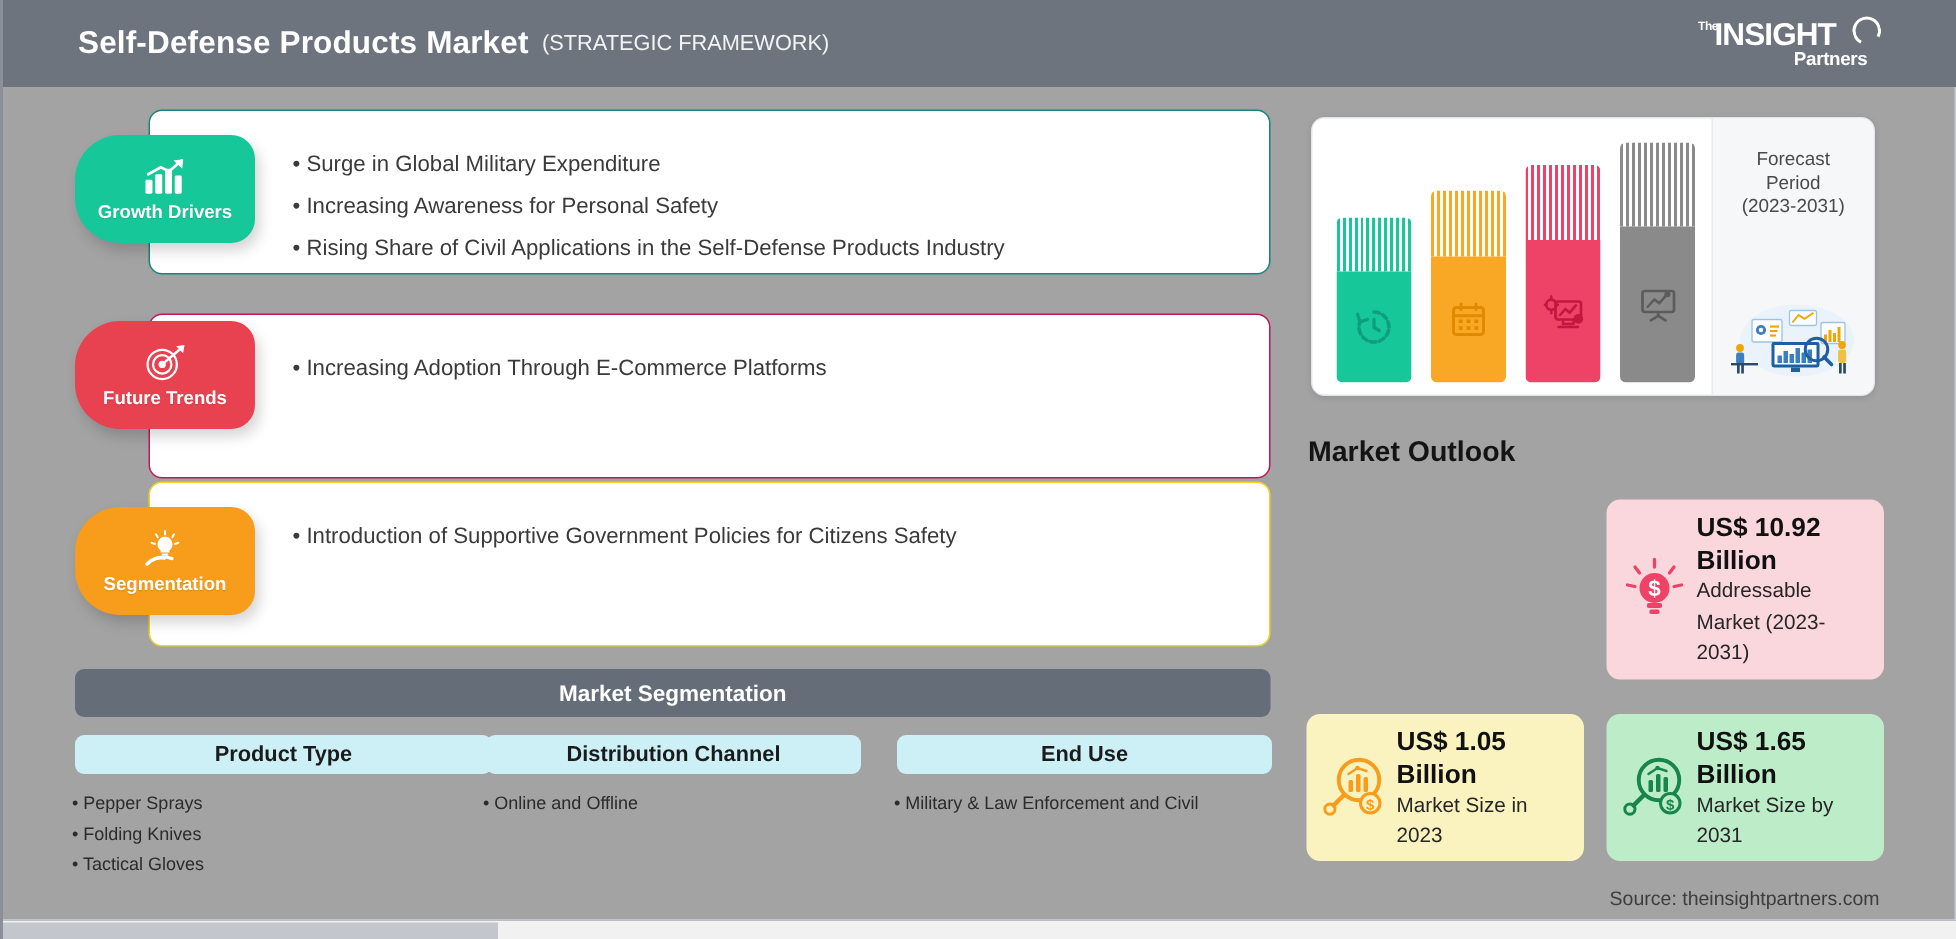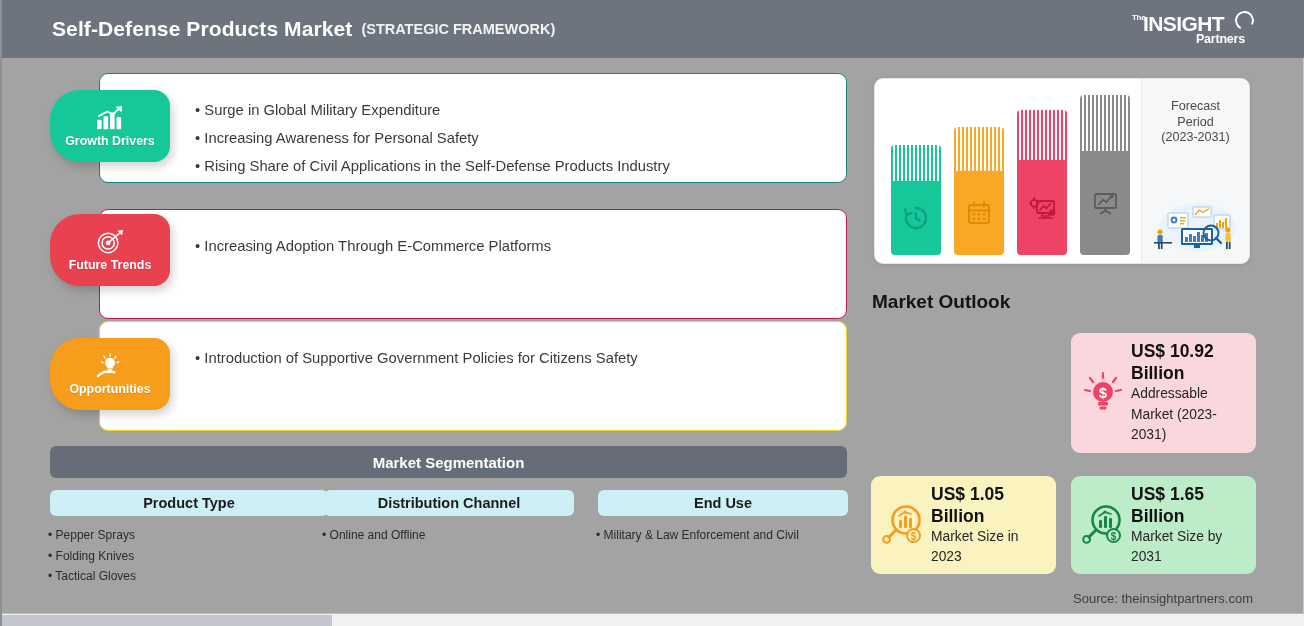--- a/index.html
+++ b/index.html
@@ -27,21 +27,21 @@
   .header-title {
     margin-left: 50px;
     color: #ffffff;
     font-size: 21px; font-weight: bold;
     letter-spacing: .1px;
     white-space: nowrap;
   }
   .header-sub {
     margin-left: 9px;
     color: #f2f3f4;
-    font-size: 14.5px; font-weight: bold;
+    font-size: 14.5px; font-weight: normal;
     white-space: nowrap;
   }
   .logo {
     position: absolute; right: 52px; top: 11px;
     width: 122px; height: 38px;
     color: #ffffff;
   }
   .logo-the {
     position: absolute; left: 0px; top: 3px;
     font-size: 8px; font-weight: bold; line-height: 7px;
@@ -291,21 +291,21 @@
         <line x1="9.5" y1="3.4" x2="10.8" y2="5.6"></line>
         <line x1="22.5" y1="3.4" x2="21.2" y2="5.6"></line>
         <line x1="6.4" y1="9.5" x2="8.8" y2="10.4"></line>
         <line x1="25.6" y1="9.5" x2="23.2" y2="10.4"></line>
       </g>
       <path d="M16 5.2a5.4 5.4 0 0 0-3.2 9.7v1.7h6.4v-1.7A5.4 5.4 0 0 0 16 5.2z" fill="#fff"></path>
       <rect x="13.6" y="17.3" width="4.8" height="1.5" rx=".7" fill="#fff"></rect>
       <path d="M3 25c3-3.6 7-5.2 11.6-5.2 2.6 0 4.4.3 6.4 1.1" stroke="#fff" stroke-width="2.4" fill="none" stroke-linecap="round"></path>
       <path d="M7 22.4c2.6-1.6 5.6-2 8.6-1.4" stroke="#fff" stroke-width="1.6" fill="none" stroke-linecap="round"></path>
     </svg>
-    <div class="badge-label">Opportunities</div>
+    <div class="badge-label">Segmentation</div>
   </div>
 
   <div class="seg-header">
     <span>Market Segmentation</span>
   </div>
   <div class="seg-chip seg-chip-0">
     <span>Product Type</span>
   </div>
   <div class="seg-chip seg-chip-1">
     <span>Distribution Channel</span>

